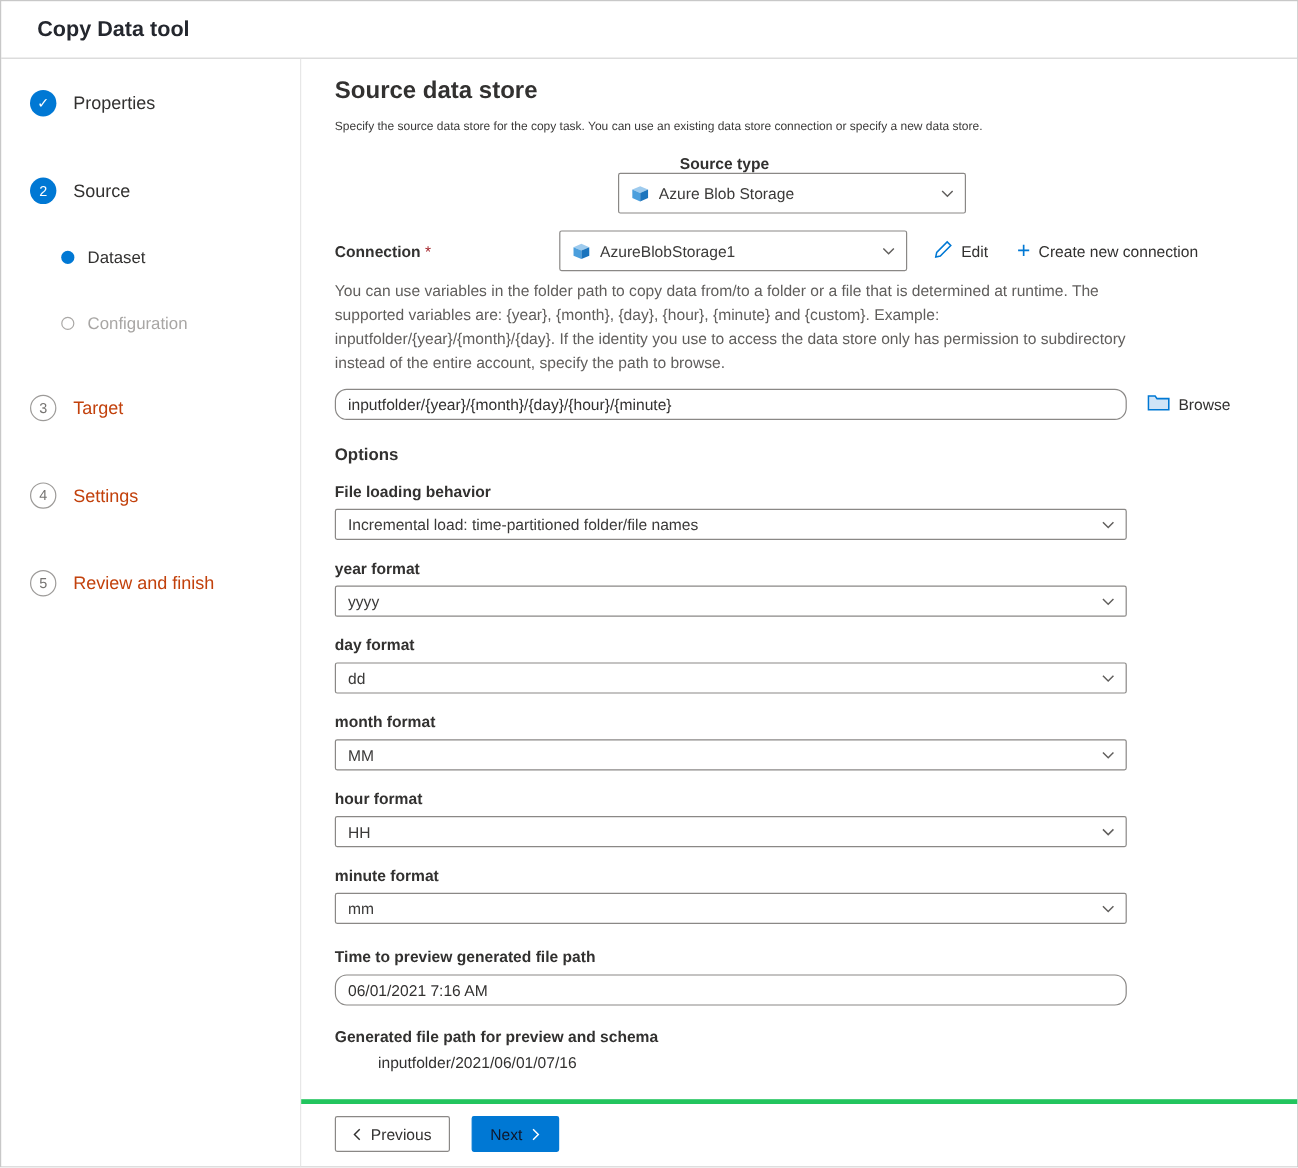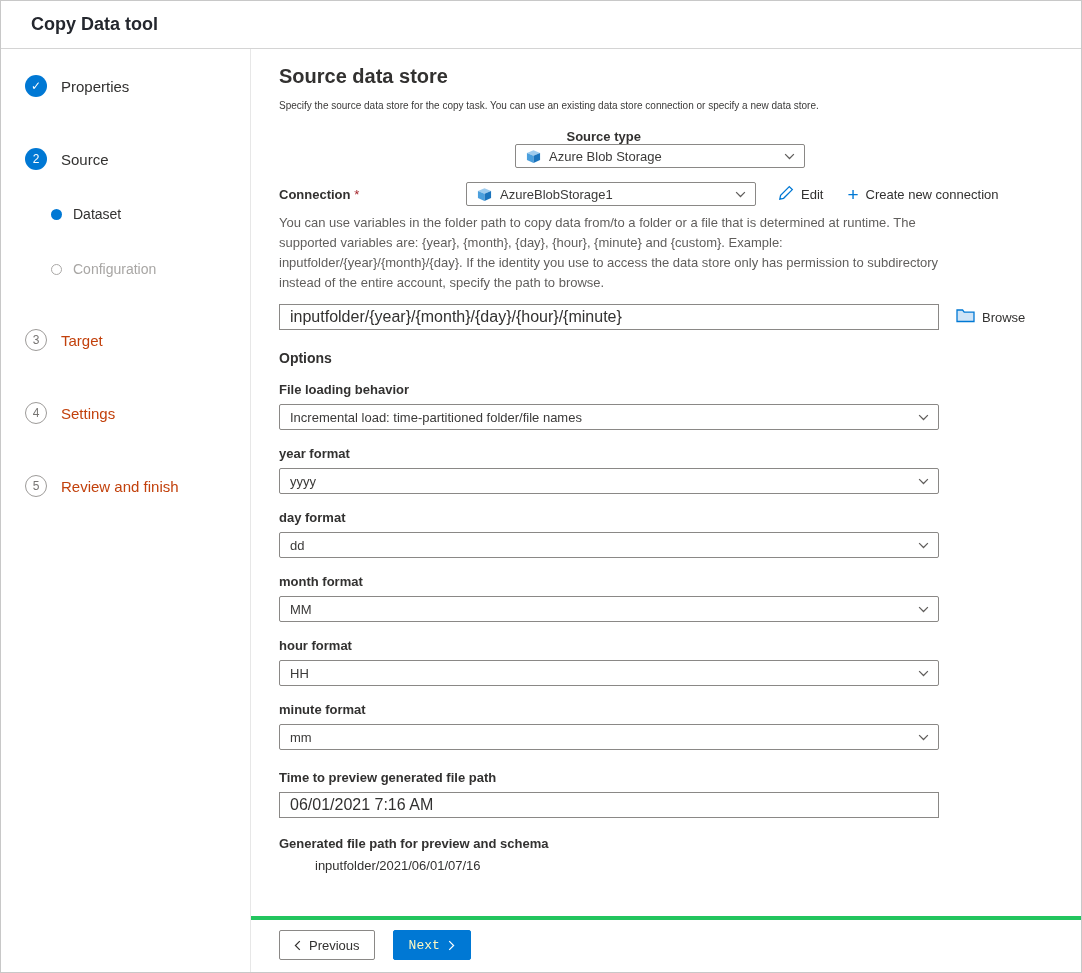--- a/index.html
+++ b/index.html
@@ -38,52 +38,52 @@
   .fields { flex:1; padding:16px 40px 0 28px; overflow:hidden; }
   .page-heading { font-size:20px; font-weight:700; color:#323130; }
   .page-desc { margin-top:12px; font-size:10px; color:#3b3a39; }
 
   .form-row { display:flex; align-items:center; }
   .row1 { margin-top:18px;flex-direction:column; }
   .row2 { margin-top:14px; }
   .form-label { width:187px; flex:0 0 auto; font-size:13px; font-weight:700; color:#323130; }
   .req { color:#a4262c; font-weight:400; }
 
-  .combo { height:24px; border:1px solid #8a8886; border-radius:2px; background:#fff; display:flex; align-items:center; padding:0 9px 0 10px; cursor:pointer; }
+  .combo { height:34px; border:1px solid #8a8886; border-radius:2px; background:#fff; display:flex; align-items:center; padding:0 9px 0 10px; cursor:pointer; }
   .combo.sm { width:290px; }
   .combo.lg { width:660px; height:26px; }
   .combo-icon { display:flex; margin-right:8px; flex:0 0 auto; }
   .combo-value { flex:1; font-size:13px; color:#3b3a39; white-space:nowrap; overflow:hidden; }
   .chevron { display:flex; margin-left:8px; flex:0 0 auto; }
 
   .link-btn { display:inline-flex; align-items:center; gap:7px; font-size:13px; color:#323130; cursor:pointer; white-space:nowrap; }
   .ml-22 { margin-left:22px; }
   .ml-24 { margin-left:24px; }
   .plus { color:#0078d4; font-size:19px; font-weight:400; line-height:1; }
 
   .section-label { margin-top:20px; font-size:13px; font-weight:700; color:#323130; }
   .help-text { margin-top:7px; font-size:13px; color:#605e5c; line-height:1.54; max-width:664px; }
   .path-row { margin-top:11px; display:flex; align-items:center; }
-  .text-input { width:660px; height:26px; border:1px solid #8a8886; border-radius:0; font-size:16px; color:#323130; padding:0 10px; font-family:inherit; background:#fff; }
+  .text-input { width:660px; height:26px; border:1px solid #8a8886; border-radius:10px; font-size:13px; color:#323130; padding:0 10px; font-family:inherit; background:#fff; }
   .browse { margin-left:17px; }
 
   .options-heading { margin-top:20px; font-size:14px; font-weight:700; color:#323130; }
 
   .field-group { margin-top:16px; }
   .field-group .field-label { font-size:13px; font-weight:700; color:#323130; display:block; }
   .field-group .combo, .field-group .text-input { margin-top:7px; }
   .fg-time { margin-top:20px; }
   .fg-gen { margin-top:18px; }
   .gen-value { margin-top:7px; font-size:13px; color:#323130;padding-left:36px; }
 
   
   .footer { flex:0 0 auto; border-top:4px solid #22c55e; padding:10px 28px 12px; display:flex; align-items:center; gap:18px; }
   .btn { height:30px; display:inline-flex; align-items:center; justify-content:center; gap:8px; font-size:13px; font-family:inherit; border-radius:2px; cursor:pointer; }
   .btn-secondary { background:#fff; border:1px solid #8a8886; color:#323130; padding:0 14px; }
-  .btn-primary { background:#0078d4; border:1px solid #0078d4; color:#fef9c3; padding:0 15px;font-family:Liberation Mono, monospace; }
+  .btn-primary { background:#0078d4; border:1px solid #0078d4; color:#0f172a; padding:0 15px; }
   .chev { display:flex; }
 </style>
 </head>
 <body>
 
 <div class="page">
 
   <div class="header">
     <h1>Copy Data tool</h1>
   </div>

